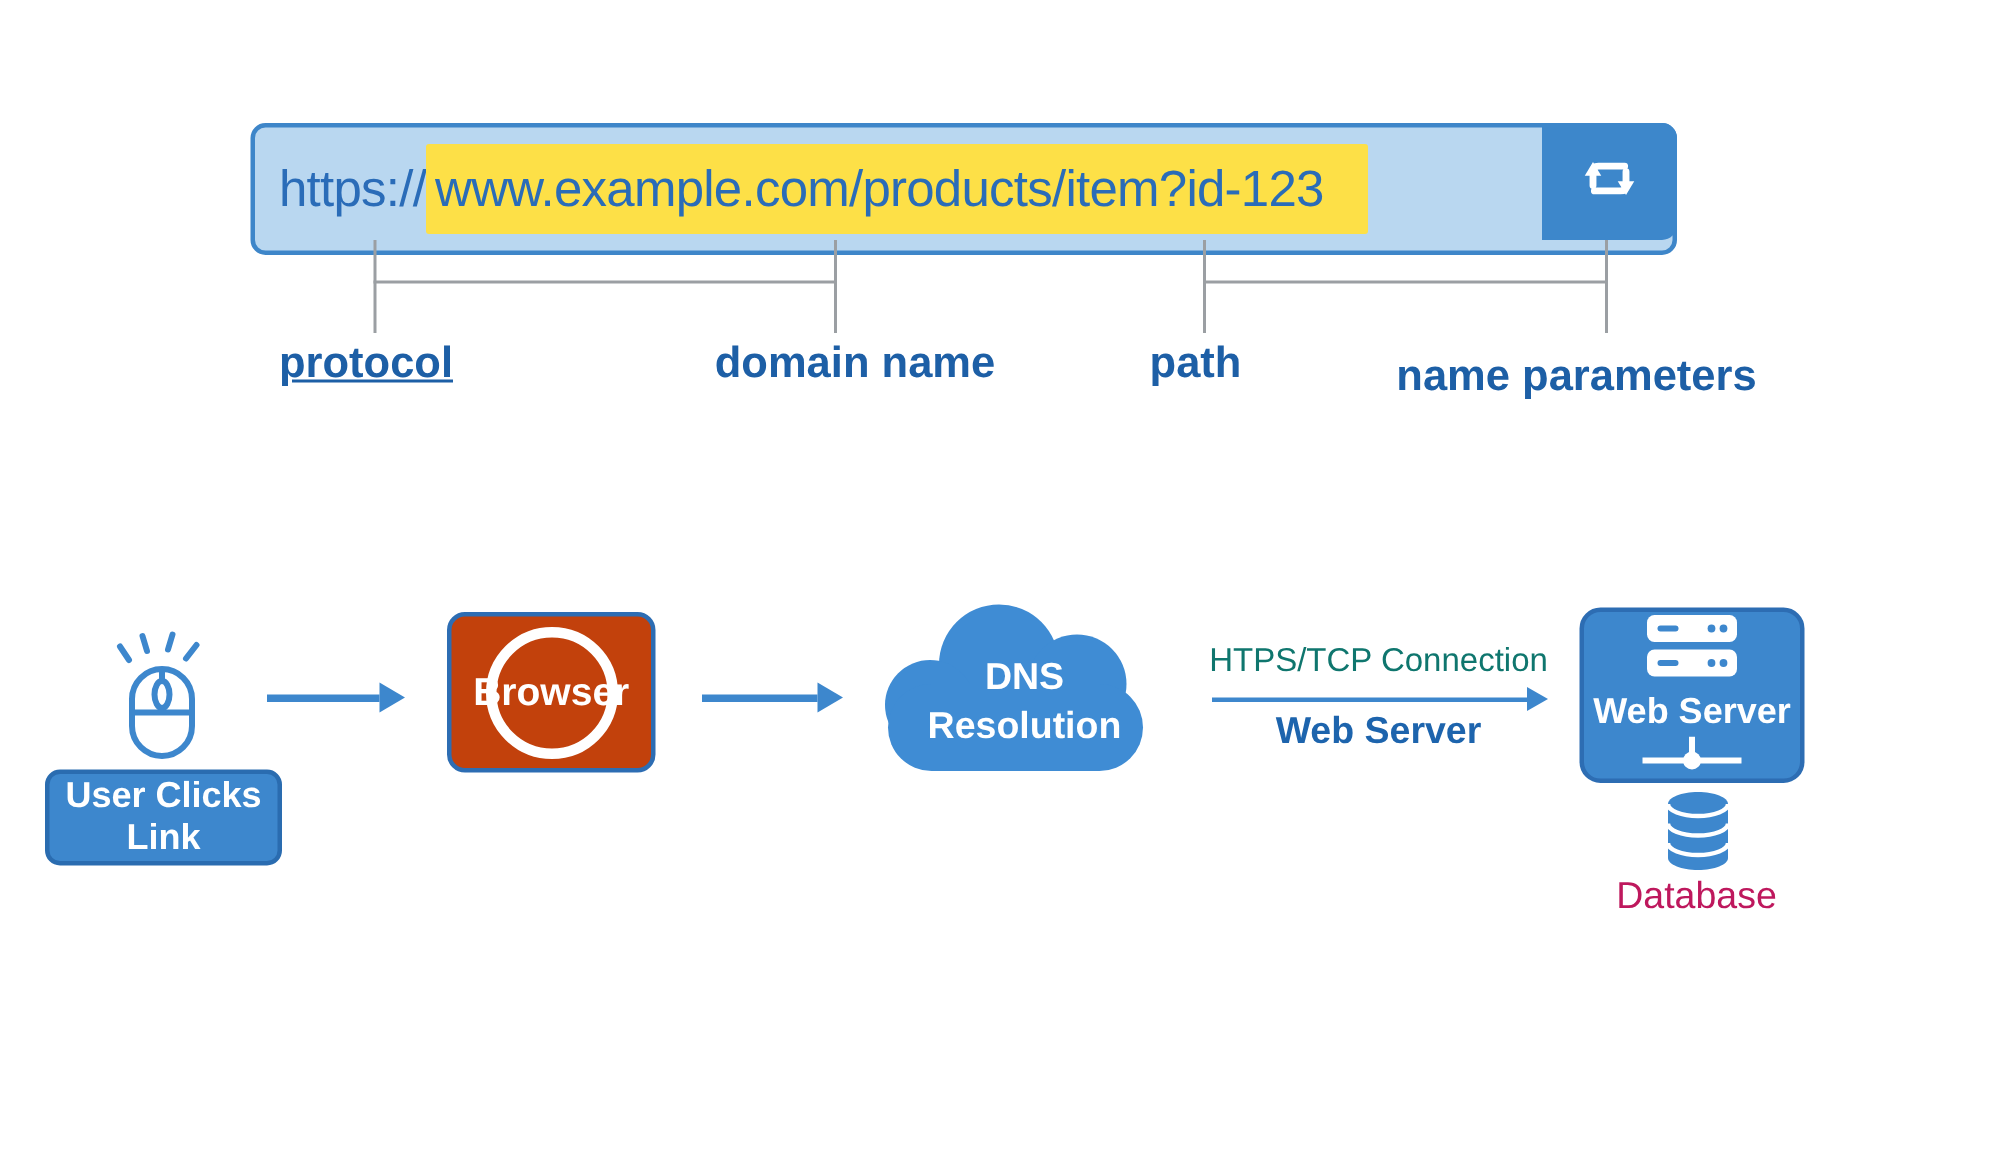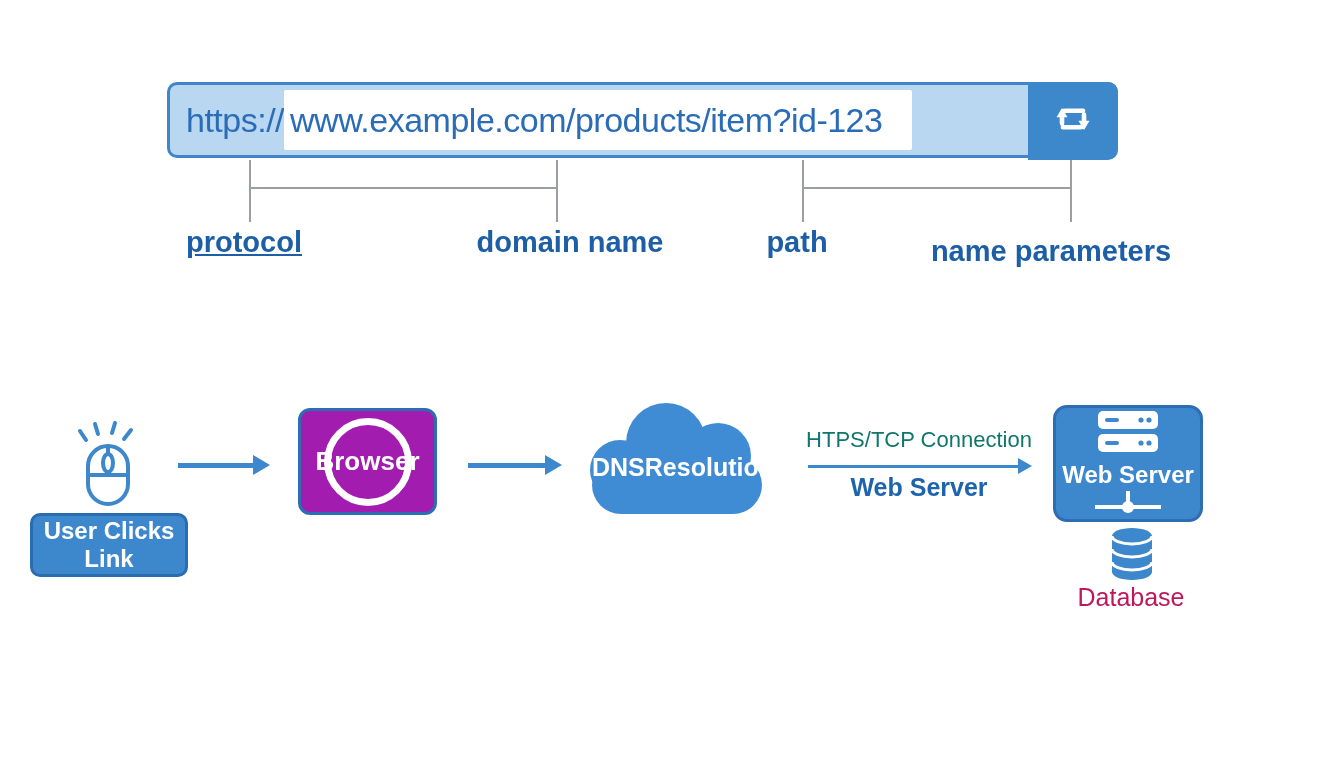--- a/index.html
+++ b/index.html
@@ -1,26 +1,26 @@
 <!DOCTYPE html>
 <html><head>
 <meta charset="utf-8">
 <style>
   * { margin:0; padding:0; box-sizing:border-box; }
   html,body { width:1344px; height:768px; background:#ffffff; overflow:hidden;
               font-family:"Liberation Sans", sans-serif; }
   #stage { position:relative; width:1344px; height:768px; background:#fff; }
 
   
-  .url-bar { position:absolute; left:167px; top:82px; width:951px; height:76px;
+  .url-bar { position:absolute; left:167px; top:82px; width:951px; height:88px;
              background:#b9d7f0; border:3px solid #3e86c9; border-radius:10px;
              display:flex; align-items:center; }
   .url-text { font-size:34px; letter-spacing:-0.5px; color:#2a6cb8; white-space:nowrap; }
   .url-protocol { padding-left:16px; }
-  .url-selected { background:#ffffff; display:inline-block; height:60px; line-height:60px;
+  .url-selected { background:#fde047; display:inline-block; height:60px; line-height:60px;
                   padding:0 30px 0 6px; border-radius:2px; }
   .refresh-btn { position:absolute; right:-3px; top:-3px; width:90px; height:78px;
                  background:#3d87cb; border-radius:0 10px 10px 0;
                  display:flex; align-items:center; justify-content:center; cursor:pointer; }
 
   
   .conn-v { position:absolute; width:2px; background:#9b9fa3; top:160px; height:62px; }
   .conn-h { position:absolute; height:2px; background:#9b9fa3; top:187px; }
   #cv1 { left:249px; } #cv2 { left:556px; } #cv3 { left:802px; } #cv4 { left:1070px; }
   #ch1 { left:249px; width:309px; } #ch2 { left:802px; width:270px; }
@@ -43,28 +43,28 @@
   #arrow3 .head { border-left:14px solid #3d87cd; border-top:8px solid transparent;
                   border-bottom:8px solid transparent; }
 
   
   .mouse-icon { position:absolute; left:72px; top:418px; }
   .user-box { position:absolute; left:30px; top:513px; width:158px; height:64px;
               background:#3d87cd; border:3px solid #2a6cb0; border-radius:10px;
               display:flex; align-items:center; justify-content:center; text-align:center;
               color:#fff; font-weight:bold; font-size:24px; line-height:1.15; padding:16px 8px; }
   .browser-box { position:absolute; left:298px; top:408px; width:139px; height:107px;
-                 background:#a21caf; border:3px solid #2d6db3; border-radius:12px;
+                 background:#c2410c; border:3px solid #2d6db3; border-radius:12px;
                  display:flex; align-items:center; justify-content:center; }
   .browser-circle { position:absolute; width:88px; height:88px; border:7px solid #fff;
                     border-radius:50%; left:50%; top:50%; transform:translate(-50%,-50%); }
   .browser-label { position:relative; z-index:1; color:#fff; font-weight:bold; font-size:26px; }
 
   .cloud-wrap { position:absolute; left:578px; top:398px; width:210px; height:125px; }
-  .cloud-text { position:absolute; inset:0; display:flex; flex-direction:row;
+  .cloud-text { position:absolute; inset:0; display:flex; flex-direction:column;
                 align-items:center; justify-content:center; padding-top:14px;
                 color:#fff; font-weight:bold; font-size:25px; line-height:1.3; }
 
   .conn-label { position:absolute; left:806px; width:226px; top:427px; text-align:center;
                 font-size:22px; color:#0f766e; white-space:nowrap; }
   .conn-sublabel { position:absolute; left:806px; width:226px; top:473px; text-align:center;
                    font-size:25px; font-weight:600; color:#1d64ad; }
 
   .server-box { position:absolute; left:1053px; top:405px; width:150px; height:117px;
                 background:#3d87cd; border:3px solid #2d6db3; border-radius:14px;

